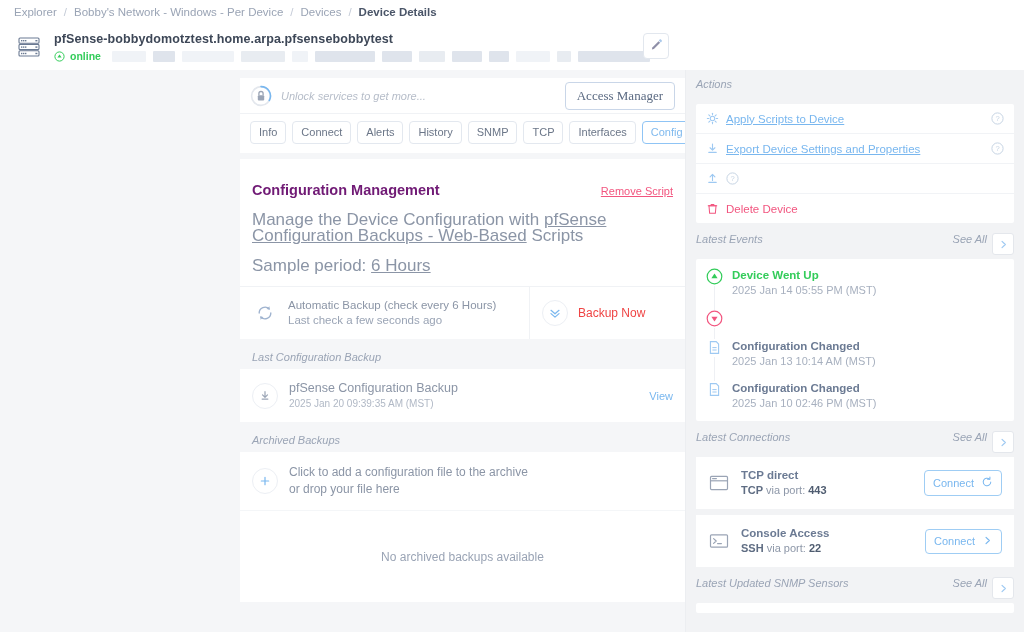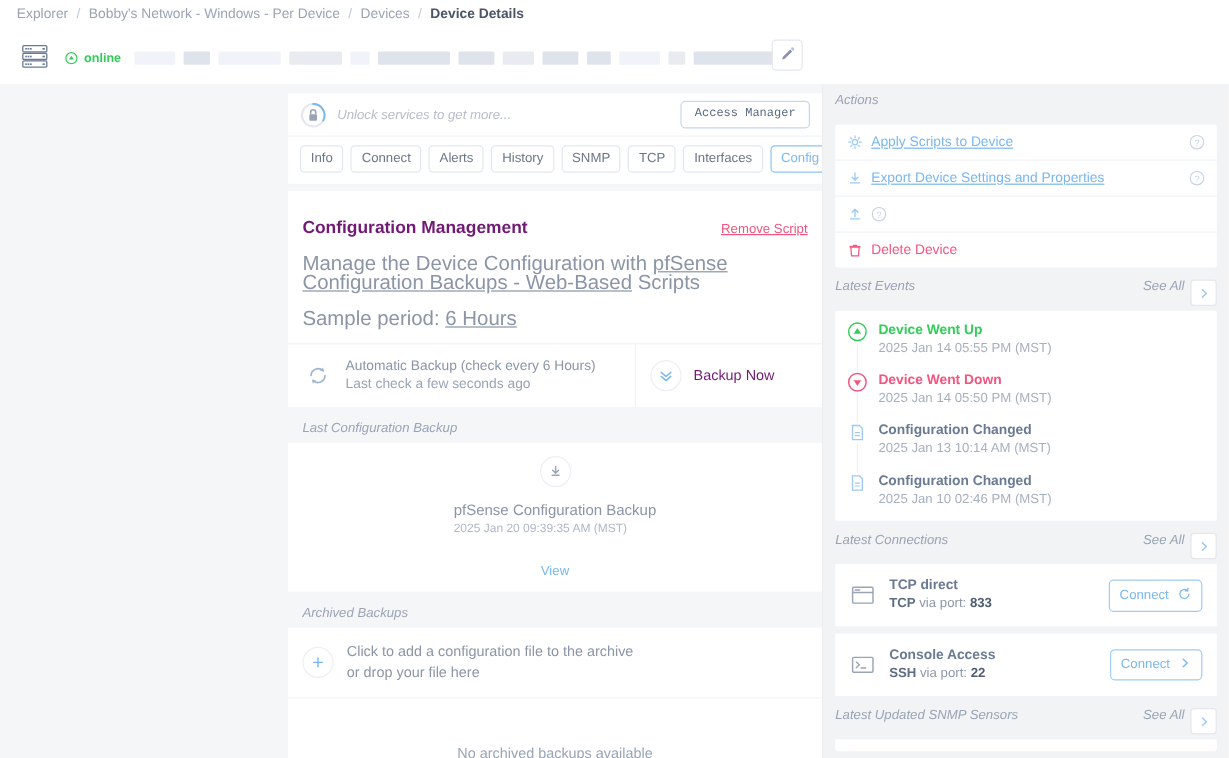--- a/index.html
+++ b/index.html
@@ -85,23 +85,23 @@
     padding: 0 10px;
     border-bottom: 1px solid #f0f2f5;
   }
   .lock-ico { width: 22px; height: 22px; flex: 0 0 22px; margin-right: 9px; }
   .unlock-text {
     flex: 1 1 auto; font-style: italic; font-size: 11px; color: #b6bdc9;
   }
   .access-manager-btn {
     border: 1px solid #c9d6e8; border-radius: 4px;
     background: #fff; color: #5b6a82;
-    font-size: 10px; padding: 5px 11px;
+    font-size: 13px; padding: 5px 11px;
     cursor: pointer; white-space: nowrap;
-    font-family: Liberation Mono, monospace;
+    font-family: Liberation Serif, serif;
     text-align: right;
   }
 
   
   .tabs {
     background: #fff;
     display: flex; gap: 6px;
     padding: 7px 10px 9px 10px;
   }
   .tab {
@@ -135,30 +135,30 @@
   .backup-cell.auto { flex: 1 1 auto; border-right: 1px solid #f0f2f5; }
   .backup-cell.now { width: 155px; flex: 0 0 155px; cursor: pointer; }
   .circle-ico {
     width: 26px; height: 26px; flex: 0 0 26px;
     border-radius: 50%;
     display: flex; align-items: center; justify-content: center;
   }
   .circle-ico.bordered { border: 1px solid #eceff4; background: #fff; }
   .backup-l1 { font-size: 11.5px; color: #8b95a6; line-height: 15px; }
   .backup-l2 { font-size: 11.5px; color: #9aa4b5; line-height: 15px; }
-  .backup-now-label { font-size: 12px; color: #701a75; }
+  .backup-now-label { font-size: 12px; color: #ef4444; }
 
   .section-label {
     font-size: 11px; font-style: italic; color: #9aa4b5;
     padding: 12px 12px 6px 12px;
   }
 
   .file-row {
     background: #fff; display: flex; align-items: center;
-    padding: 11px 12px; gap: 11px; flex-direction: column;
+    padding: 11px 12px; gap: 11px;
   }
   .file-name { font-size: 12.5px; color: #8b95a6; line-height: 16px; }
   .file-date { font-size: 10px; color: #b0b8c5; line-height: 14px; margin-top: 1px; }
   .file-spacer { flex: 1 1 auto; }
   .view-link { font-size: 11px; color: #79b7ef; cursor: pointer; text-align: center; }
 
   .dropzone {
     background: #fff; display: flex; align-items: center;
     padding: 12px; gap: 11px; cursor: pointer;
   }
@@ -268,20 +268,21 @@
         <rect x="7" y="20.8" width="1.4" height="1.4"></rect>
           <rect x="9" y="20.8" width="1.4" height="1.4"></rect>
           <rect x="11" y="20.8" width="1.4" height="1.4"></rect>
         <rect x="21.4" y="8" width="2" height="1.4"></rect>
         <rect x="21.4" y="14.4" width="2" height="1.4"></rect>
         <rect x="21.4" y="20.8" width="2" height="1.4"></rect>
       </g>
     </svg>
   </span>
   <div class="device-meta">
+    <div class="device-title">pfSense-bobbydomotztest.home.arpa.pfsensebobbytest</div>
     <div class="device-substatus">
       <span class="status-dot-ico">
         <svg viewBox="0 0 11 11" width="11" height="11">
           <circle cx="5.5" cy="5.5" r="4.6" fill="none" stroke="#33cc5a" stroke-width="1"></circle>
           <path d="M5.5 3.4 L7.6 6.6 L3.4 6.6 Z" fill="#33cc5a"></path>
         </svg>
       </span>
       <span class="status-text">online</span>
       <span class="skeleton-row">
         <span class="skel lite" style="width:34px"></span>
@@ -518,24 +519,20 @@
         </div>
 
         <div class="event">
           <span class="spine"></span>
           <span class="ev-ico">
             <svg viewBox="0 0 17 17" width="17" height="17">
               <circle cx="8.5" cy="8.5" r="7.3" fill="#fff" stroke="#f2557f" stroke-width="1.2"></circle>
               <path d="M8.5 11.6 L5.4 6.8 H11.6 Z" fill="#f2557f"></path>
             </svg>
           </span>
-          <div>
-            <div class="ev-title down">Device Went Down</div>
-            <div class="ev-date">2025 Jan 14 05:50 PM (MST)</div>
-          </div>
         </div>
 
         <div class="event">
           <span class="spine"></span>
           <span class="ev-ico">
             <svg viewBox="0 0 17 17" width="17" height="17">
               <path d="M4.4 2.6 H10.2 L12.6 5 V14.4 H4.4 Z" fill="#fff" stroke="#9ec9f2" stroke-width="1.1"></path>
               <path d="M6.4 8.6 H10.6 M6.4 11 H10.6" stroke="#9ec9f2" stroke-width="1"></path>
             </svg>
           </span>
@@ -575,21 +572,21 @@
       <div class="conn-row">
         <span class="conn-ico">
           <svg viewBox="0 0 22 20" width="22" height="20">
             <rect x="2.5" y="3.4" width="17" height="13.2" rx="1" fill="none" stroke="#9aa4b5" stroke-width="1.2"></rect>
             <path d="M2.5 7.8 H19.5" stroke="#9aa4b5" stroke-width="1.2"></path>
             <path d="M4.6 5.6 H8.4" stroke="#9aa4b5" stroke-width="1.2" stroke-linecap="round"></path>
           </svg>
         </span>
         <div class="conn-meta">
           <div class="conn-title">TCP direct</div>
-          <div class="conn-sub"><b>TCP</b><span> via port: </span><span class="port">833</span></div>
+          <div class="conn-sub"><b>TCP</b><span> via port: </span><span class="port">443</span></div>
         </div>
         <button class="connect-btn">
           <span>Connect</span>
           <span>
             <svg viewBox="0 0 14 14" width="12" height="12">
               <path d="M11.4 7 a4.4 4.4 0 1 1-1.6-3.4" fill="none" stroke="#79b7ef" stroke-width="1.2" stroke-linecap="round"></path>
               <path d="M10.4 1.2 L10.4 3.9 L7.7 3.9" fill="none" stroke="#79b7ef" stroke-width="1.2" stroke-linecap="round" stroke-linejoin="round"></path>
             </svg>
           </span>
         </button>

